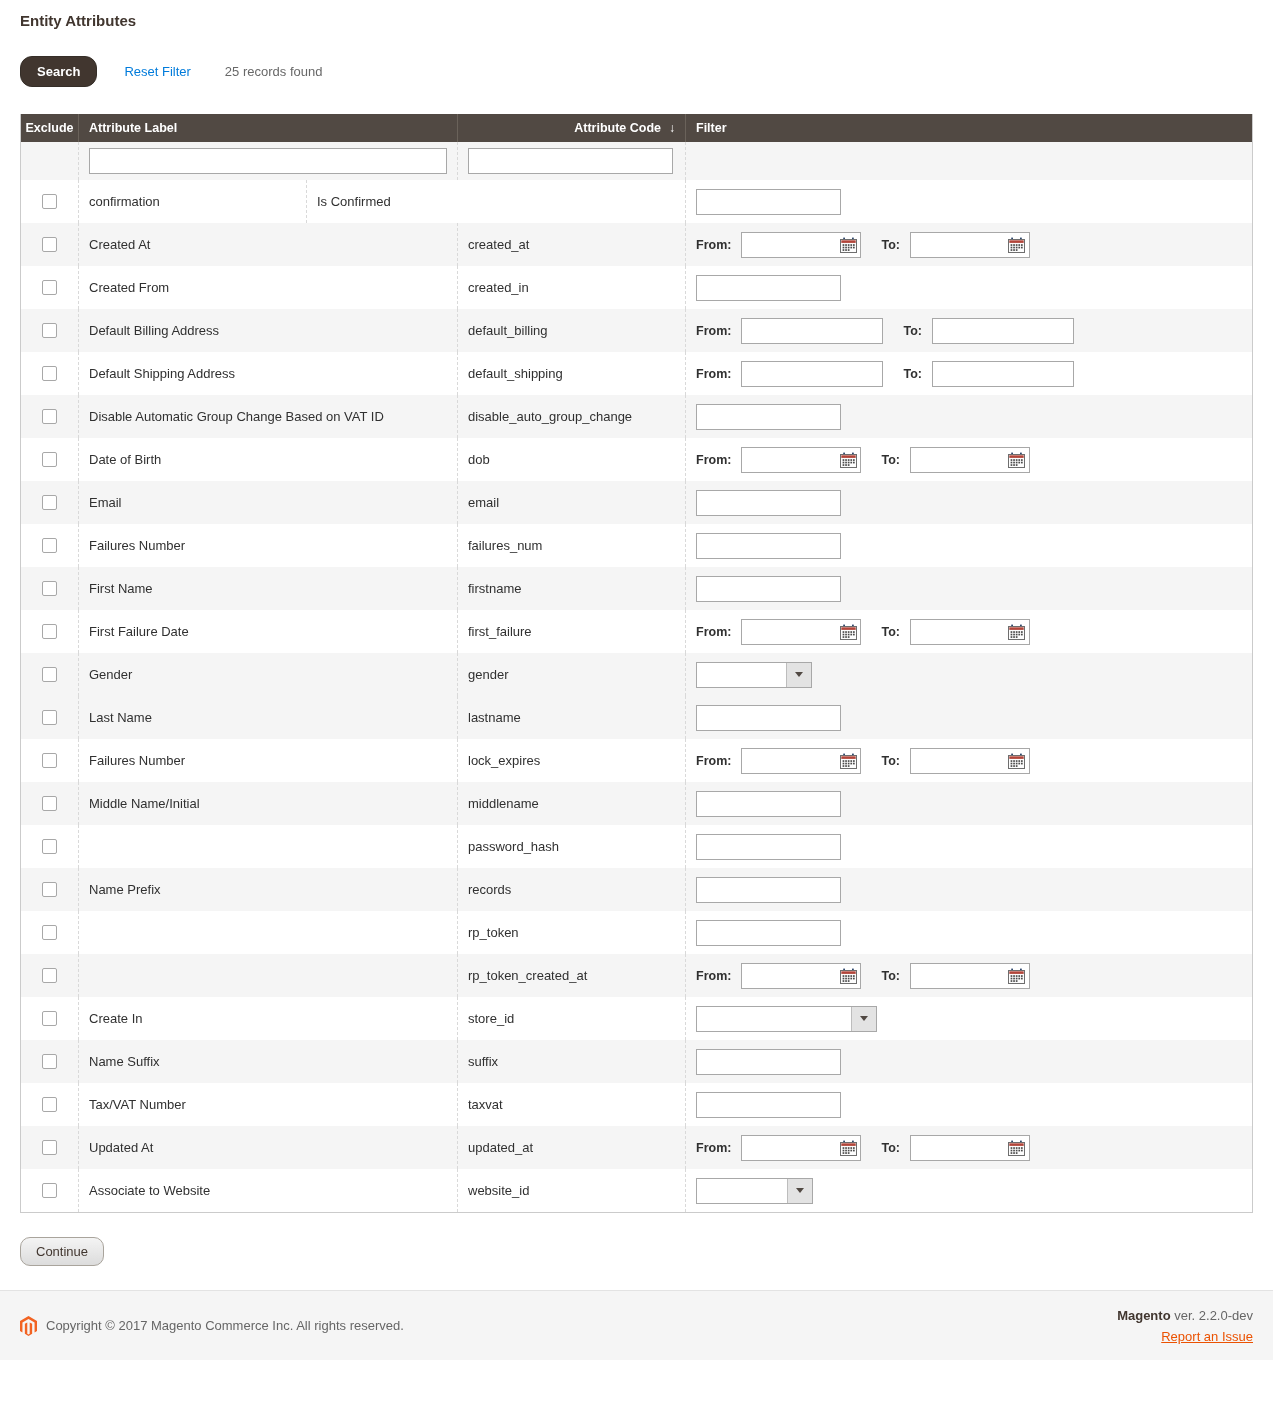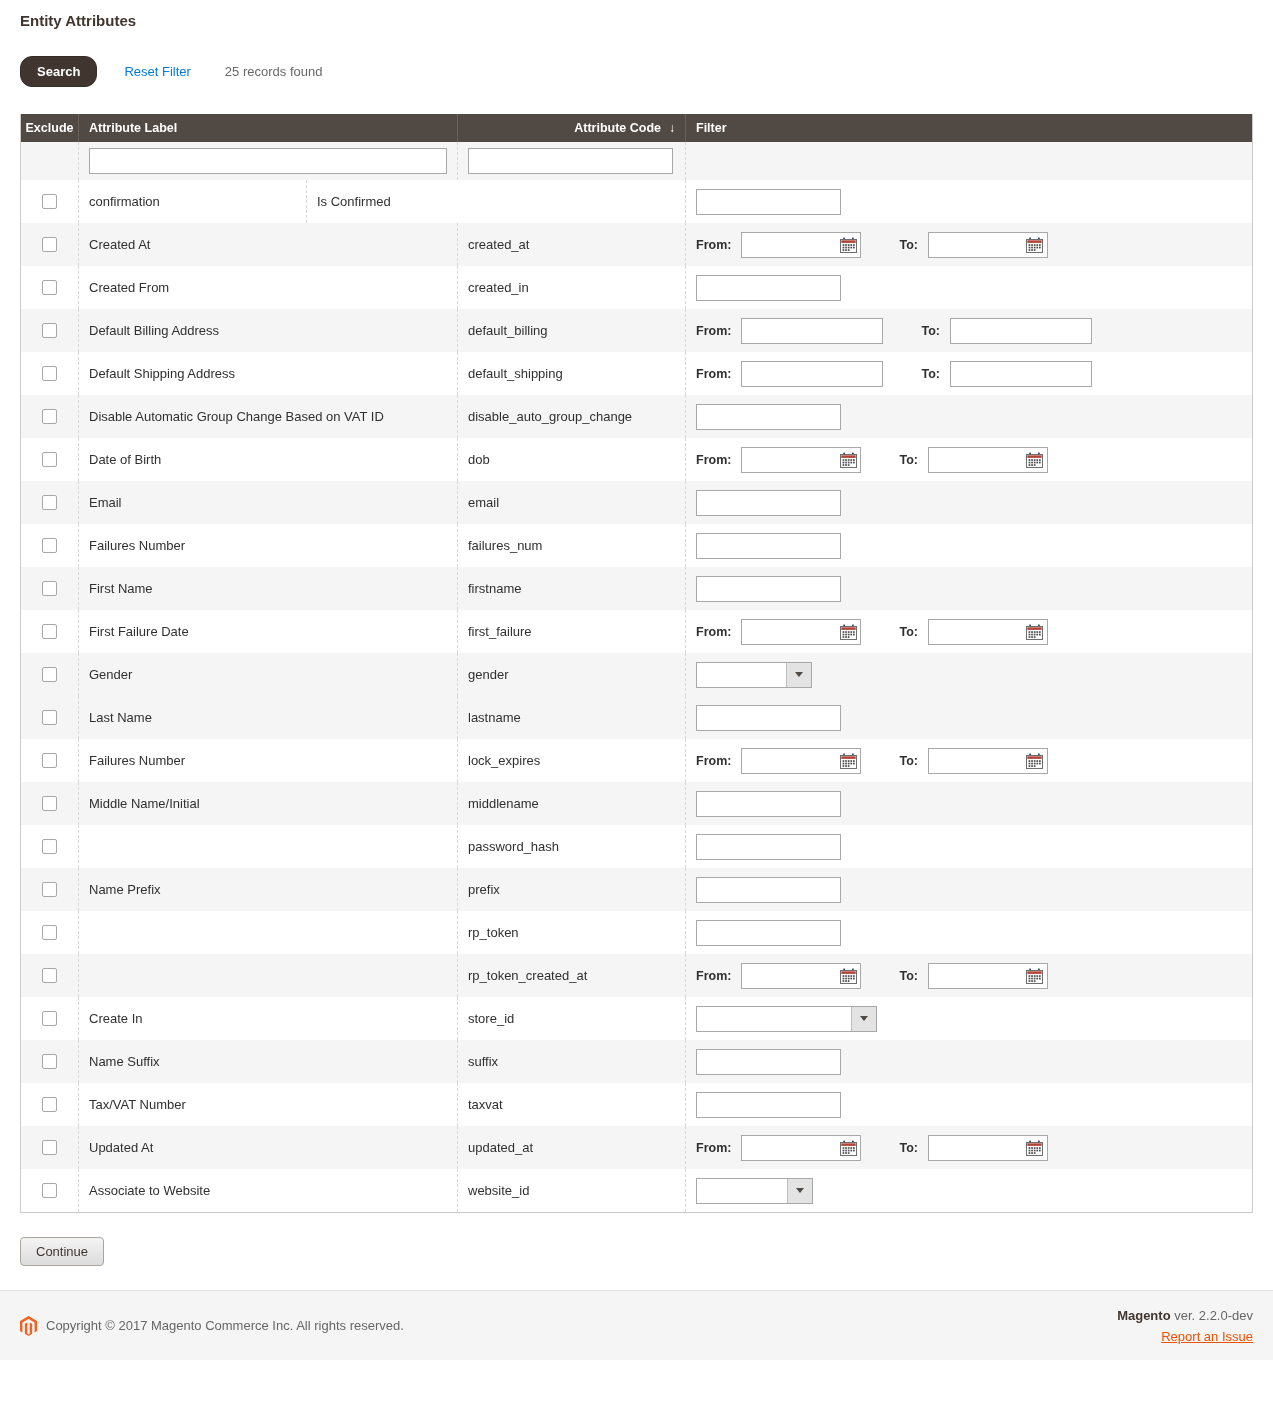--- a/index.html
+++ b/index.html
@@ -50,21 +50,21 @@
   .row.alt{background:var(--row-alt);}
   .row .col{display:flex; align-items:center; padding:0 10px;}
   .row .col + .col{border-left:1px dashed #d9d9d9;}
   .cb{
     width:15px; height:15px; border:1px solid #a8a8a8; background:#fff;
     border-radius:2px; display:inline-block; cursor:pointer;
   }
   .cell-text{font-size:13px; color:#303030; line-height:16px;}
 
   .range-label{font-weight:700; font-size:12.5px; color:#303030; margin-right:10px; white-space:nowrap;}
-  .range-label.to{margin-left:38px;}
+  .range-label.to{margin-left:20px;}
   .date-box{
     width:120px; height:26px; border:1px solid #a8a8a8; background:#fff;
     display:flex; align-items:center;
   }
   .date-box .inp{border:none; height:24px; flex:1; width:0; min-width:0;}
   .cal-btn{width:24px; flex:none; display:flex; align-items:center; justify-content:center; cursor:pointer; background:none; border:none; padding:0;}
 
   .fake-select{
     height:26px; border:1px solid #a8a8a8; background:#fff; display:flex;
     justify-content:flex-end; cursor:pointer;
@@ -73,21 +73,21 @@
     width:25px; background:#e3e3e3; border-left:1px solid #bdbdbd;
     display:flex; align-items:center; justify-content:center;
   }
   .fs-caret{
     width:0; height:0; border-left:4px solid transparent; border-right:4px solid transparent;
     border-top:5px solid #514943;
   }
 
   .btn-continue{
     margin:24px 0 0 0; padding:6px 15px; font-size:13px; color:#41362f;
-    background:linear-gradient(#f4f4f4,#dcdcdc); border:1px solid #a9a49c; border-radius:4px;
+    background:linear-gradient(#f4f4f4,#dcdcdc); border:1px solid #a9a49c; border-radius:10px;
     cursor:pointer; font-family:"Liberation Sans", sans-serif;
   }
 
   .footer{
     margin-top:24px; background:#f5f5f5; border-top:1px solid #e3e3e3;
     height:70px; display:flex; align-items:center; justify-content:space-between;
     padding:0 20px;
   }
   .footer-left{display:flex; align-items:center; gap:9px; color:#666;}
   .footer-right{text-align:right; line-height:21px; color:#666;}
@@ -584,21 +584,21 @@
           </div>
   </div>
         <div class="row alt">
     <div class="col c-exclude">
       <span class="cb"></span>
     </div>
     <div class="col c-label">
       <span class="cell-text">Name Prefix</span>
     </div>
     <div class="col c-code">
-      <span class="cell-text">prefix</span>
+      <span class="cell-text">records</span>
     </div>
     <div class="col c-filter">
             <input type="text" class="inp w-plain" style="">
           </div>
   </div>
         <div class="row">
     <div class="col c-exclude">
       <span class="cb"></span>
     </div>
     <div class="col c-label">

